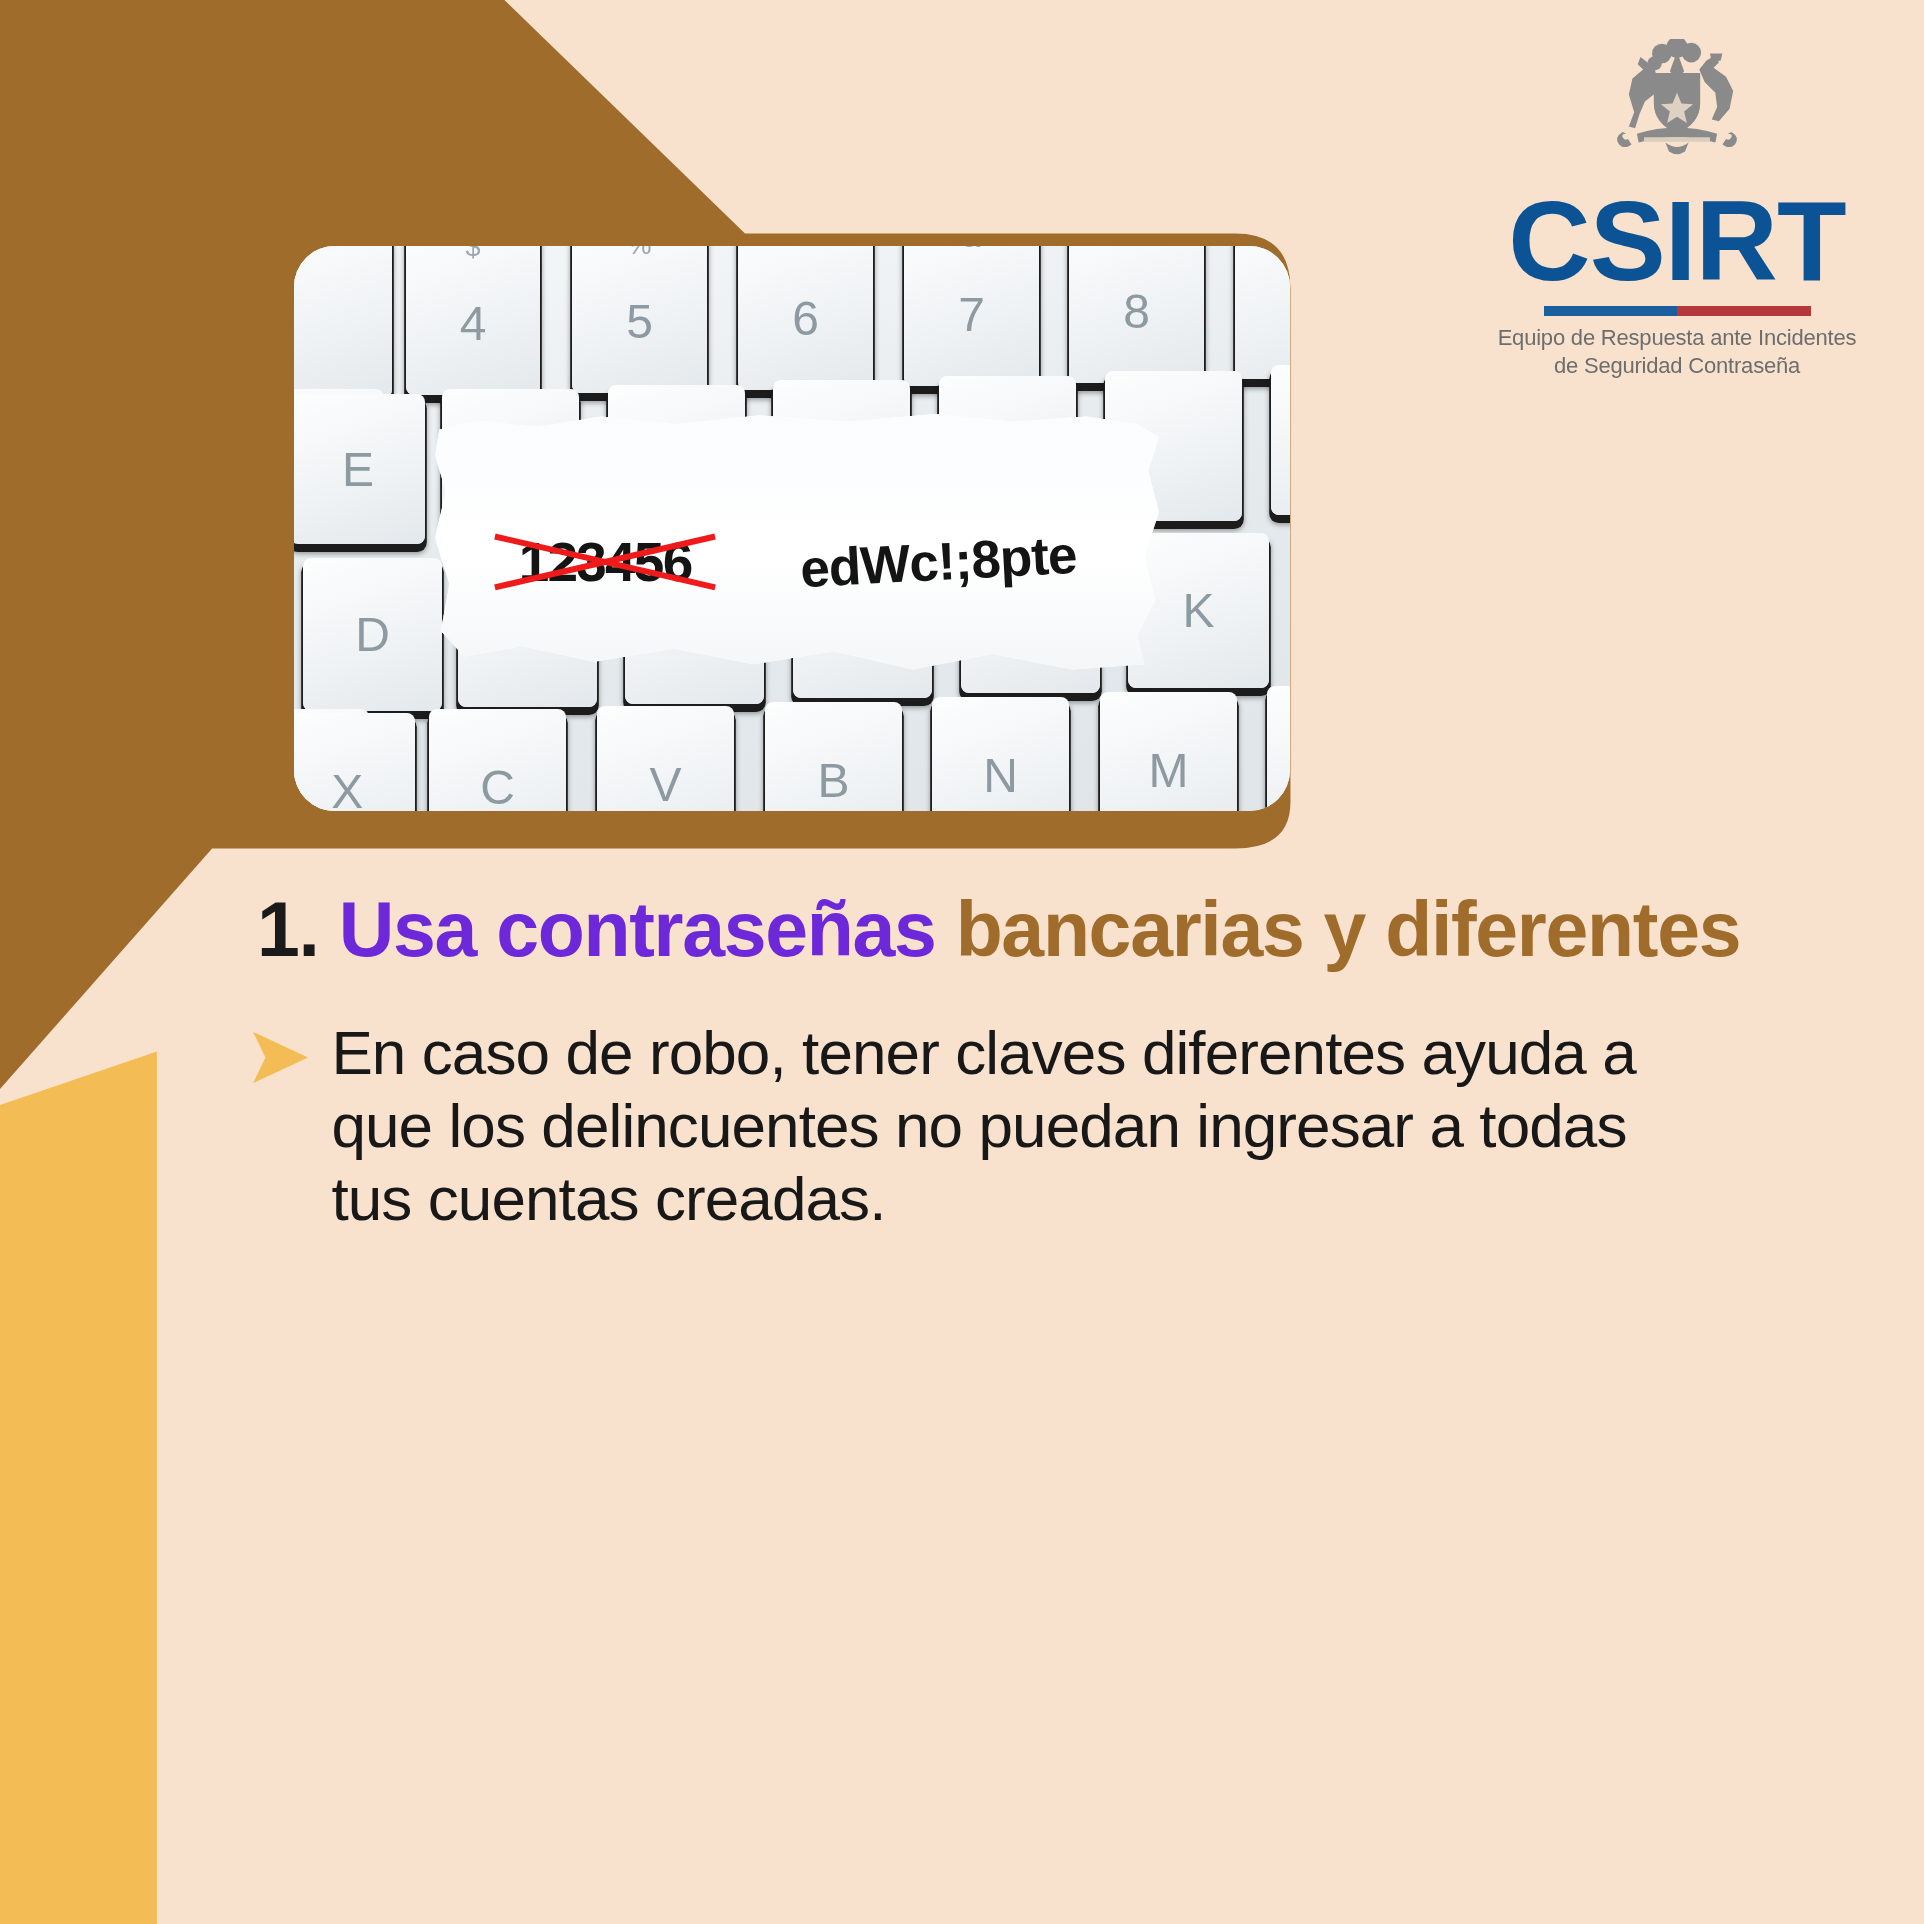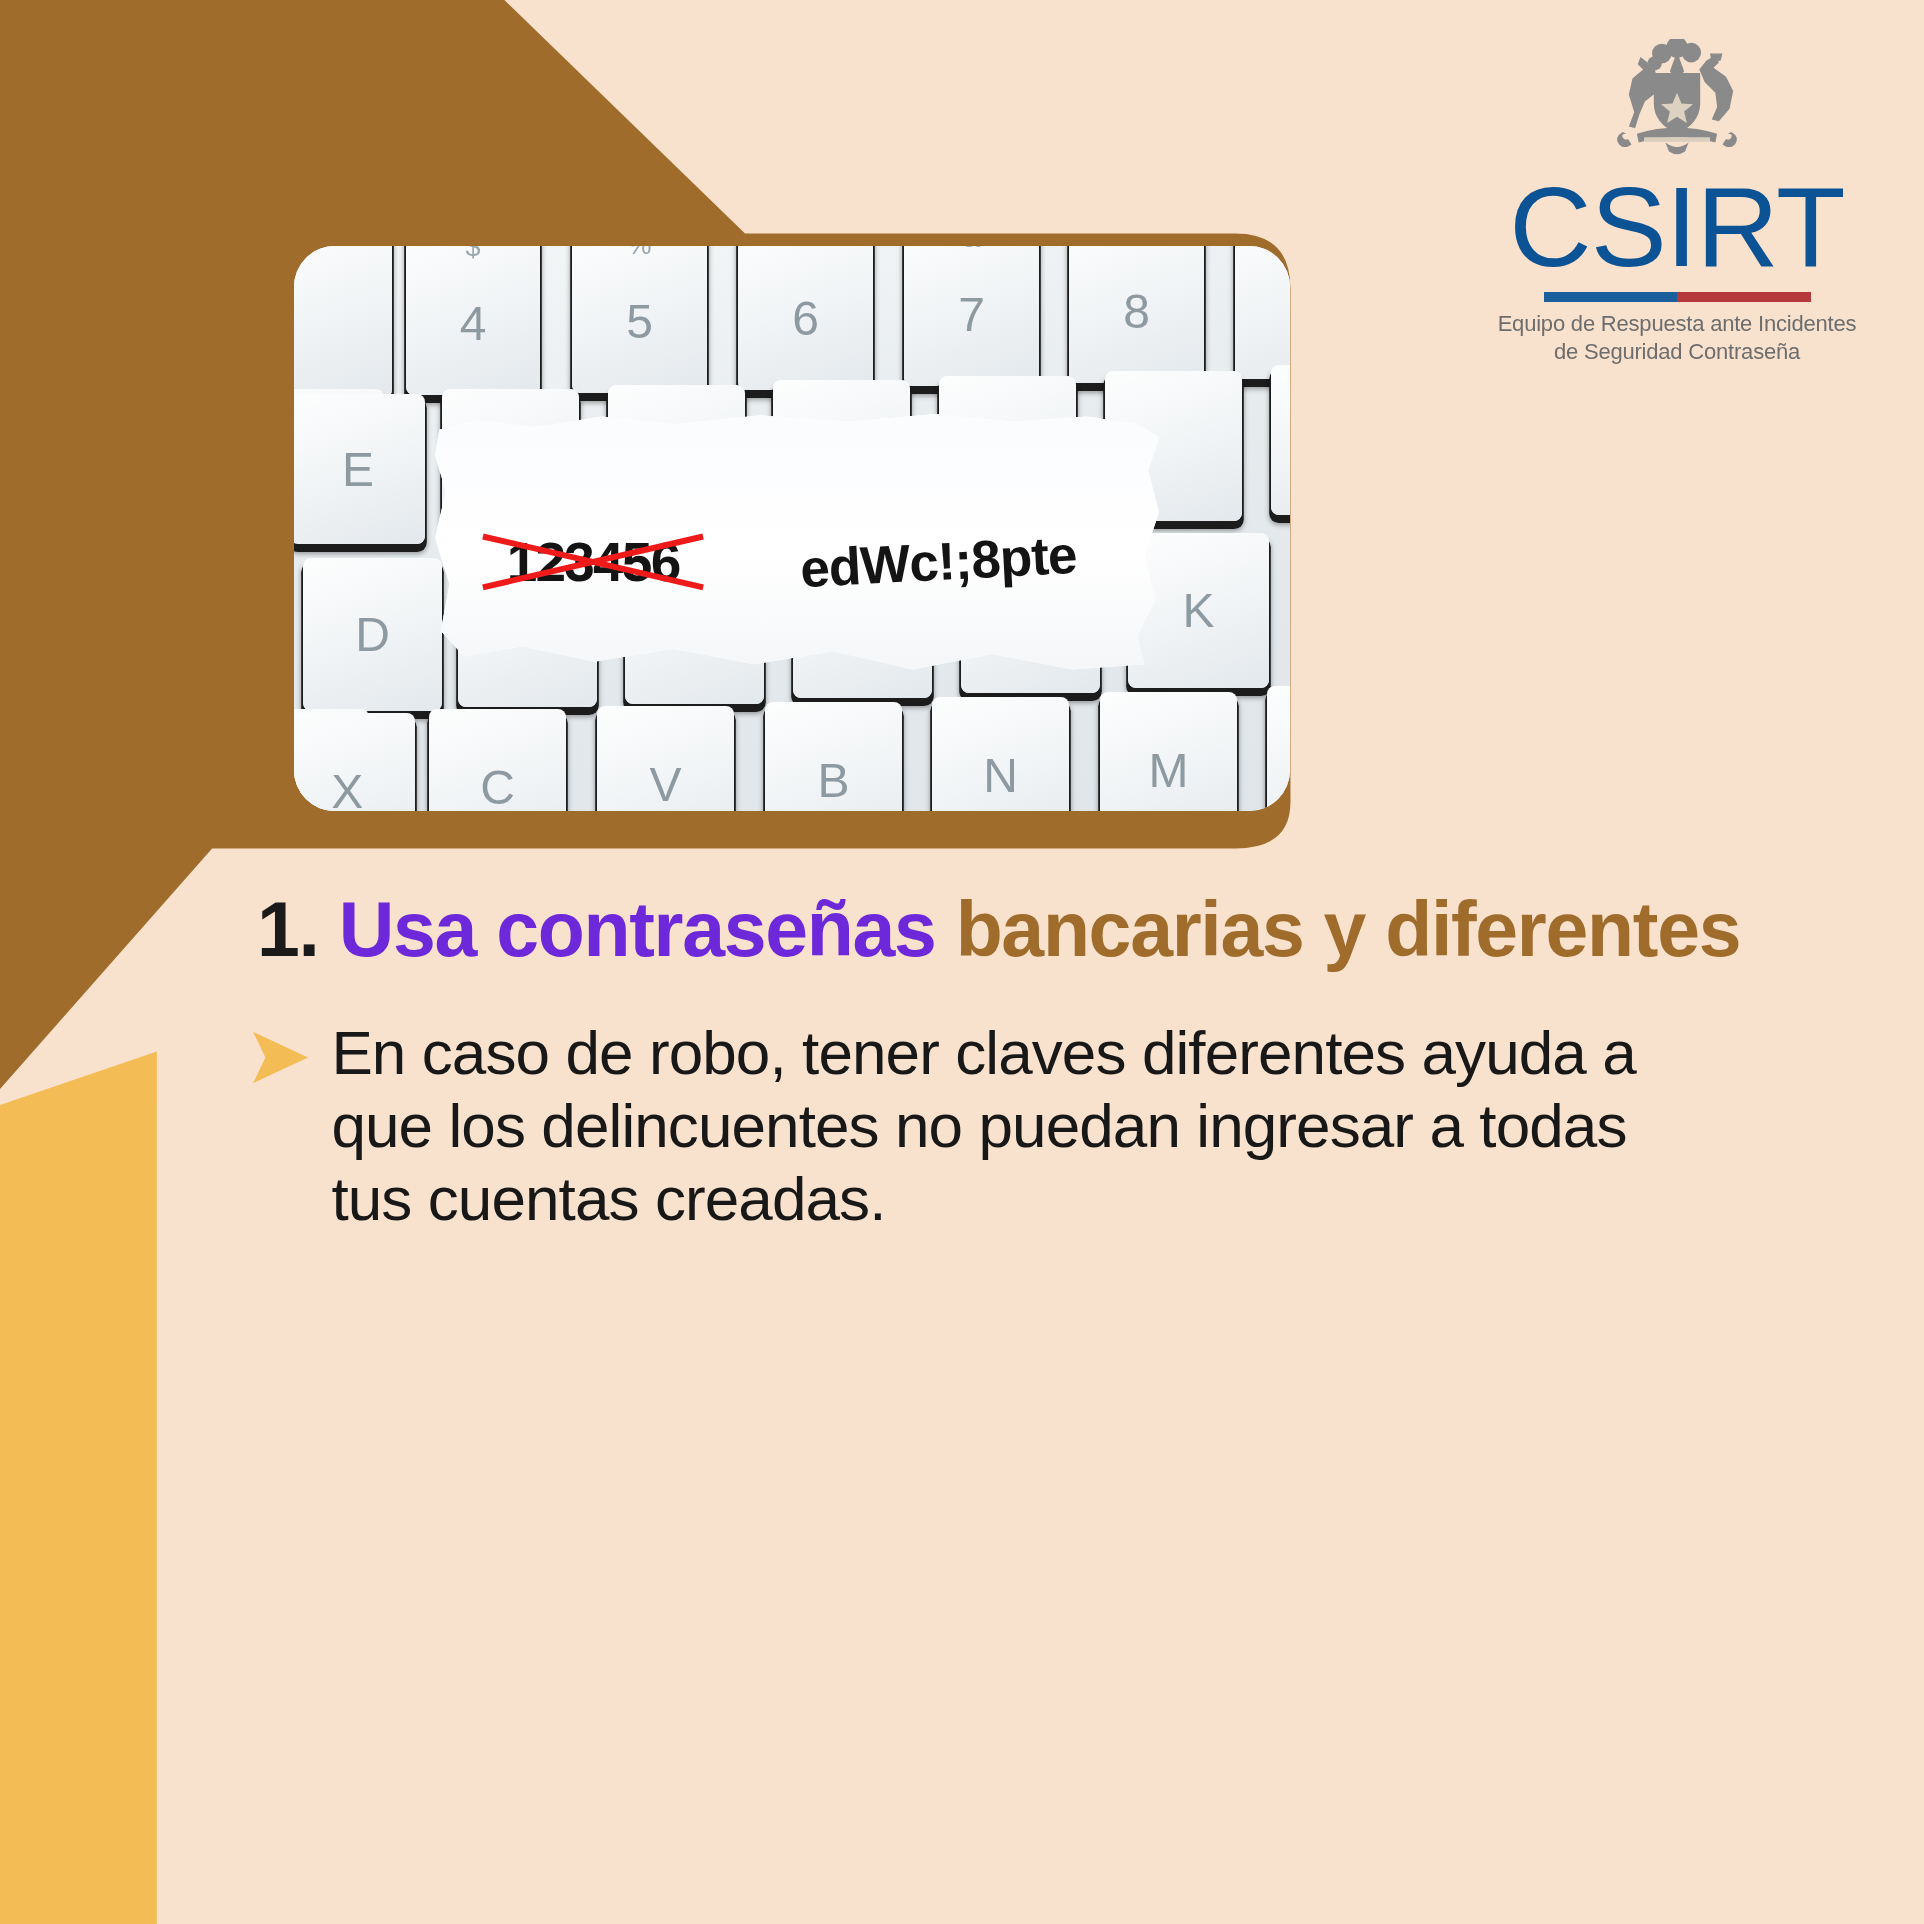--- a/index.html
+++ b/index.html
@@ -34,26 +34,26 @@
     text-align: center;
   }
   .crest {
     display: block;
     margin: 0 auto;
     width: 148px;
     height: 127px;
   }
   .csirt-word {
     font-family: "Liberation Sans", sans-serif;
-    font-weight: normal;
+    font-weight: bold;
     font-size: 114px;
     letter-spacing: -0.9px;
     line-height: 1;
     color: #0b5394;
-    margin-top: 4px;
+    margin-top: 18px;
   }
   .flagbar {
     display: flex;
     width: 267px;
     height: 9.8px;
     margin: 8px auto 0 auto;
   }
   .flagbar .fb-blue { flex: 1; background: #1b5e9e; }
   .flagbar .fb-red  { flex: 1; background: #b5383c; }
   .logo-sub {
@@ -140,21 +140,21 @@
     padding-left: 73px;
     font-family: "Liberation Sans", sans-serif;
     font-weight: bold;
     font-size: 46px;
     color: #141414;
     letter-spacing: -0.9px;
   }
   .pw-row {
     position: absolute;
     top: 112px;
-    left: 0;
+    left: 12px;
     right: 0;
     display: flex;
     align-items: center;
     justify-content: space-between;
     padding: 0 82px 0 61px;
     box-sizing: border-box;
   }
   .pw-weak {
     position: relative;
     font-family: "Liberation Sans", sans-serif;

